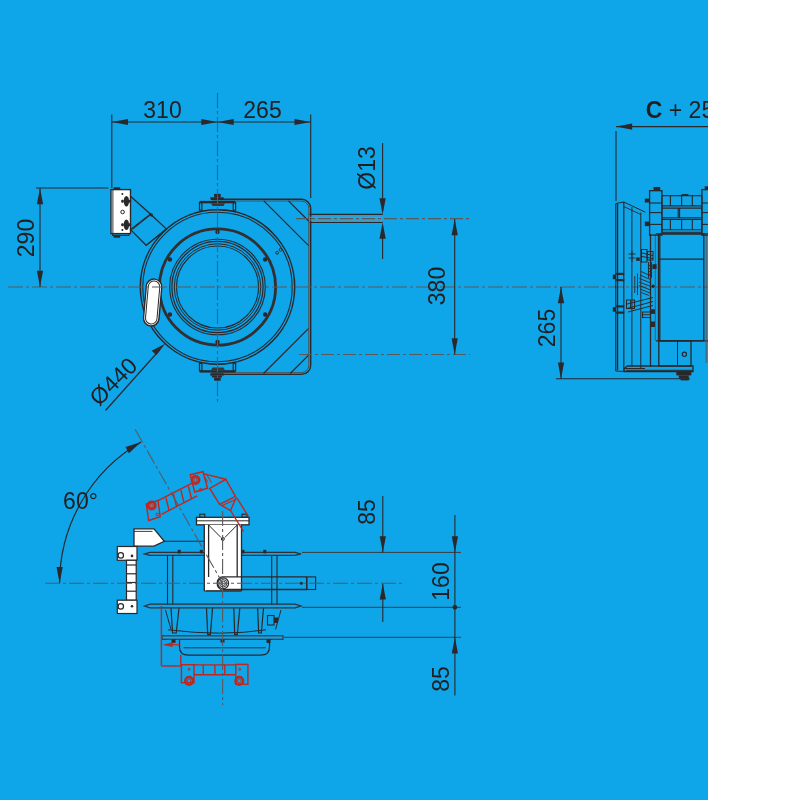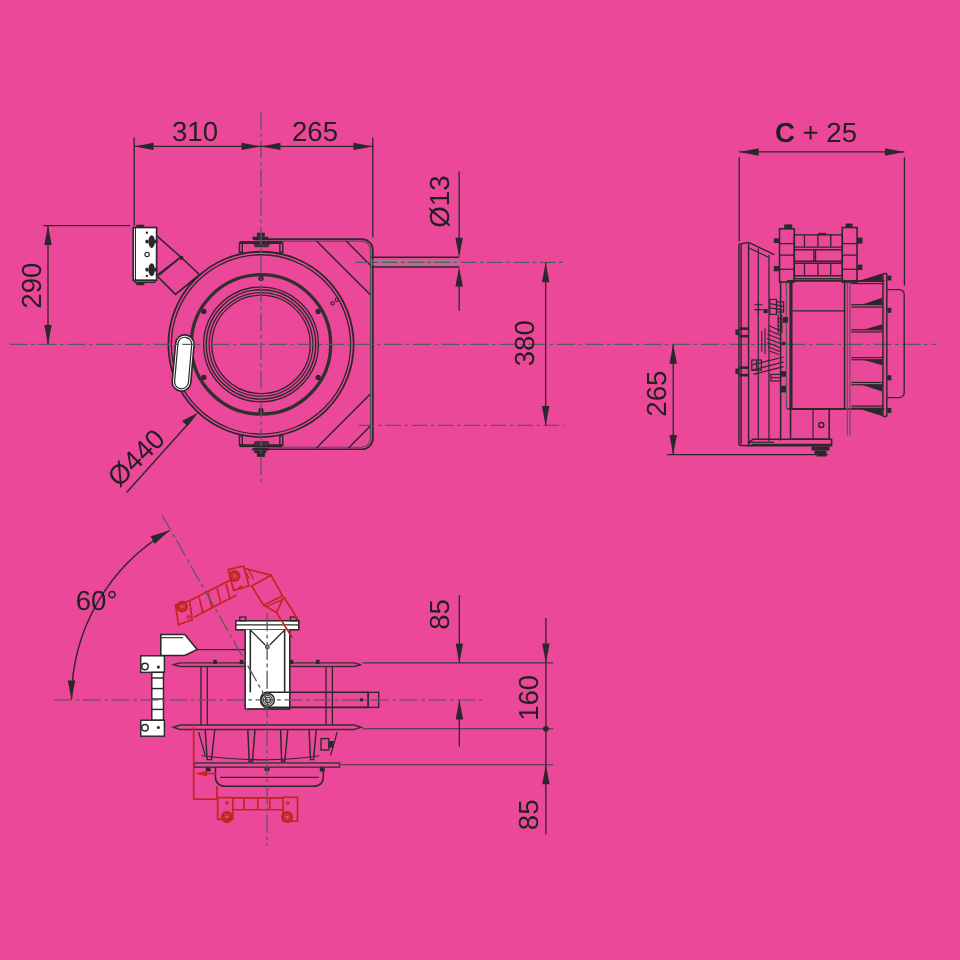--- a/index.html
+++ b/index.html
@@ -1,16 +1,16 @@
 <!DOCTYPE html>
 <html><head>
 <meta charset="utf-8">
 <style>
 html,body{margin:0;padding:0;background:#ffffff;}
-#page{width:800px;height:800px;position:relative;background:#ec4899;overflow:hidden;}
+#page{width:708px;height:800px;position:relative;background:#0ea5e9;overflow:hidden;}
 text{font-family:"Liberation Sans", sans-serif; fill:#231f20;}
 .dim{font-size:23px;}
 </style>
 </head>
 <body>
 <div id="page">
 <svg width="800" height="800" viewBox="0 0 800 800">
 
 <g id="front">
 

